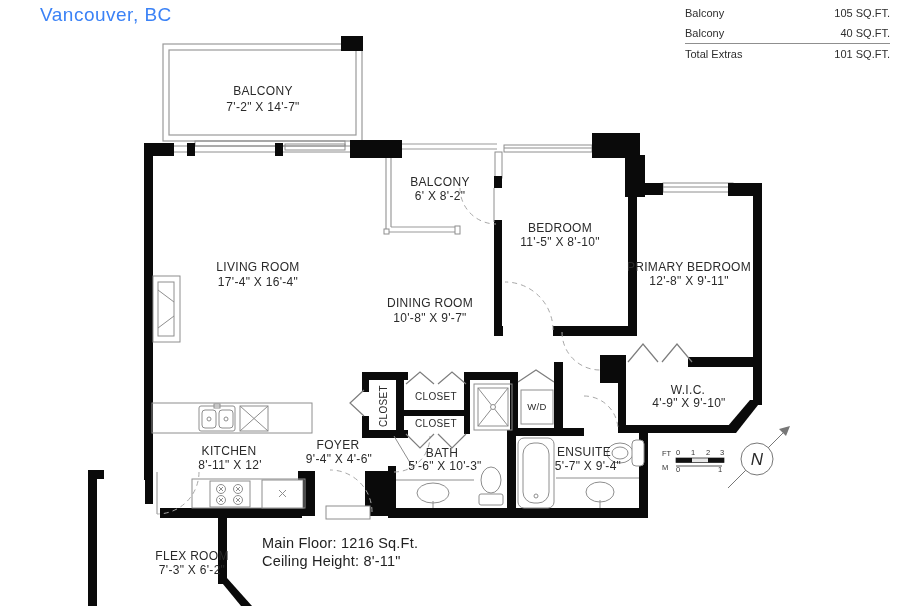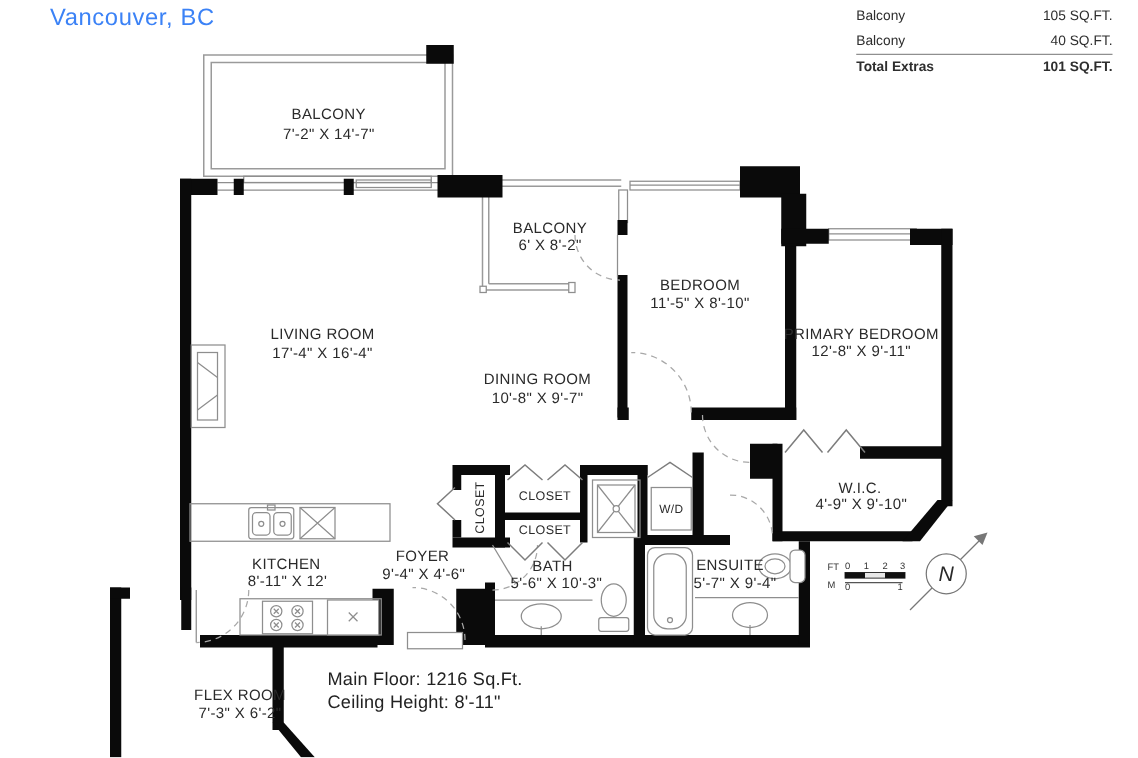--- a/index.html
+++ b/index.html
@@ -2,21 +2,21 @@
 <html><head>
 <meta charset="utf-8">
 <style>
   html,body{margin:0;padding:0;background:#fff;}
   .stage{position:relative;width:910px;height:606px;background:#fff;overflow:hidden;
          font-family:"Liberation Sans",sans-serif;color:#2f2f2f;}
   .hdr-location{position:absolute;left:40px;top:4px;font-size:19px;letter-spacing:.5px;color:#3b82f6;}
   .extras{position:absolute;top:3px;right:20px;width:205px;font-size:11px;color:#2e2e2e;}
   .extras .row{display:flex;justify-content:space-between;height:20px;align-items:center;}
   .extras .rule{border-top:1px solid #8f8f8f;margin:0;}
-  .extras .total{font-weight:bold;}
+  .extras .total{font-weight:normal;}
   svg text{fill:#2a2a2a;font-family:"Liberation Sans",sans-serif;letter-spacing:.3px;}
   .rm{font-size:12px;}
   .sm{font-size:10px;}
   .xs{font-size:9.5px;}
   .ft{font-size:14.5px;fill:#222;letter-spacing:.2px;}
   .tick{font-size:7.5px;fill:#333;letter-spacing:0;}
   .wall{fill:#0a0a0a;stroke:none;}
   .thin{stroke:#8e8e8e;stroke-width:1;fill:none;}
   .thin2{stroke:#9a9a9a;stroke-width:1.2;fill:none;}
   .fixw{stroke:#8e8e8e;stroke-width:1;fill:#fff;}

